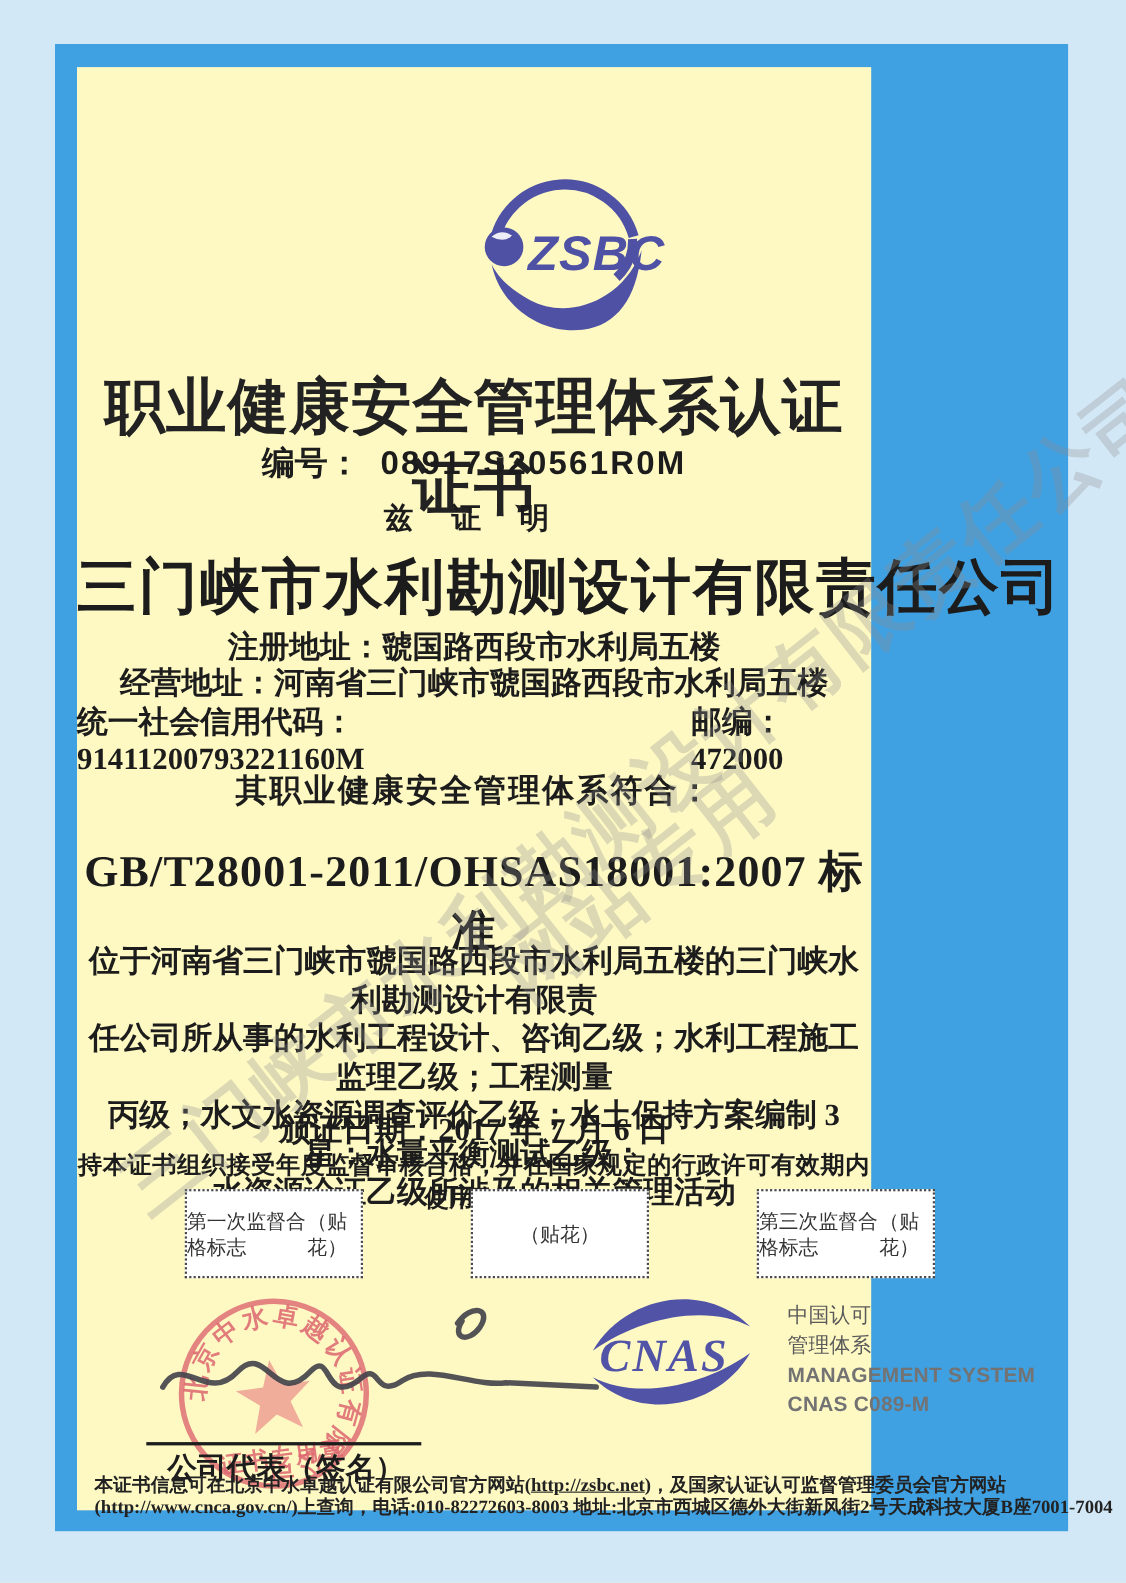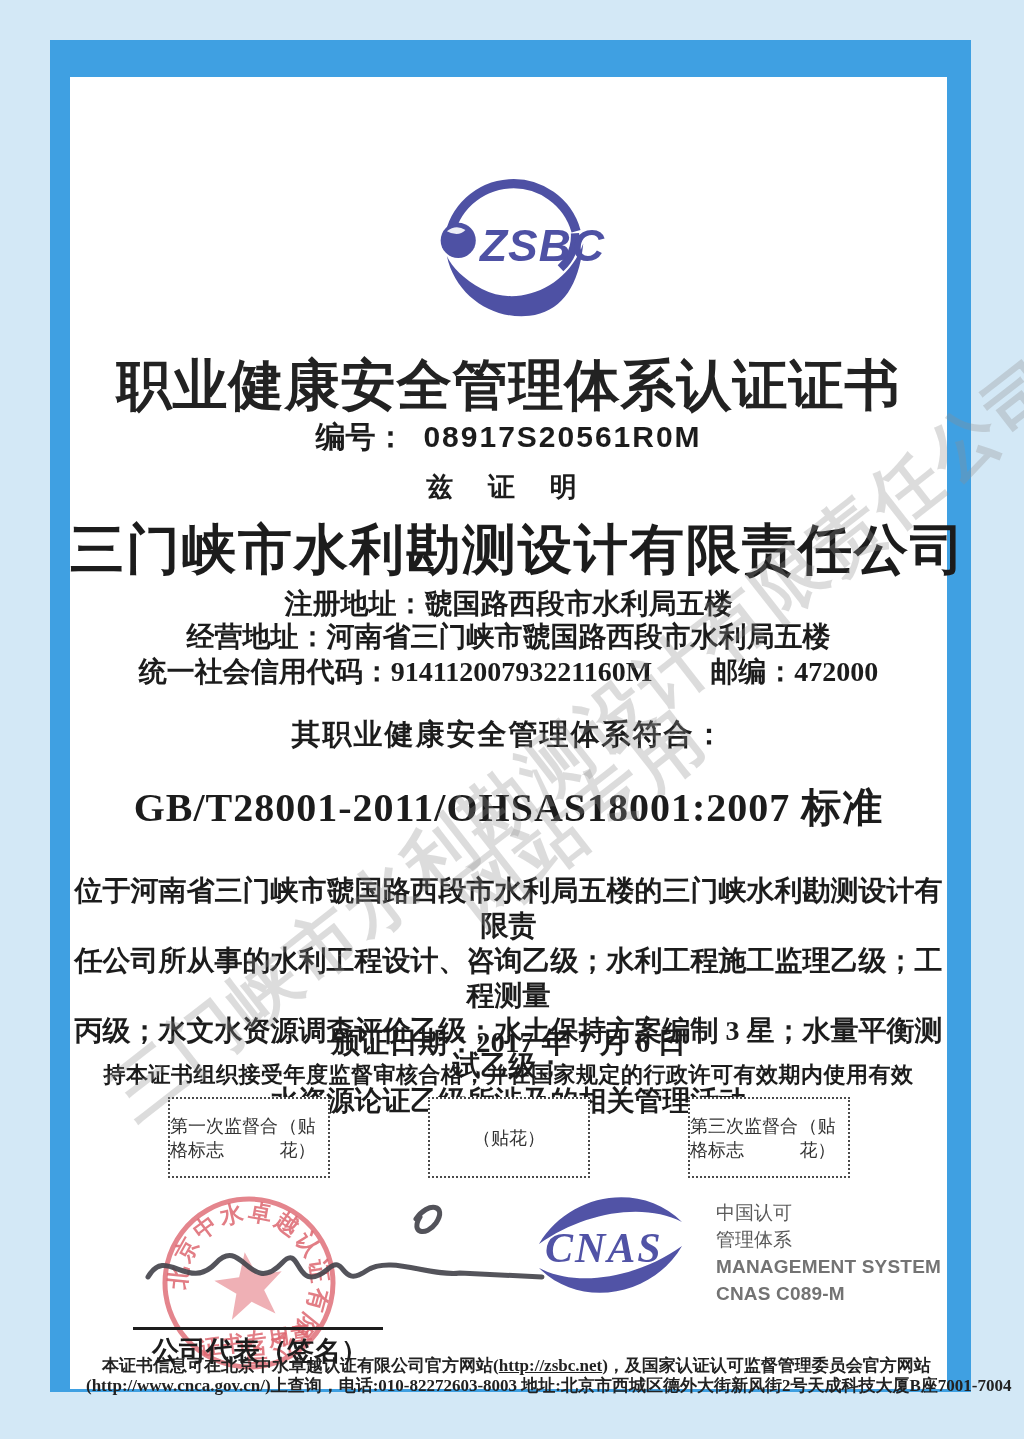--- a/index.html
+++ b/index.html
@@ -9,23 +9,22 @@
     background:#d3e8f6;
     font-family:"Liberation Serif", serif;
     color:#1c1c1c;
     overflow:hidden;
   }
   .frame {
     position:absolute; left:50px; top:40px; width:921px; height:1352px;
     background:#3fa0e2;
   }
   .paper {
-    position:absolute; left:70px; top:61px; width:877px; height:1312px;
-    background:#ffffff;
-    margin-top:16px;
+    position:absolute; left:70px; top:61px; width:722px; height:1312px;
+    background:#fef9c3;
   }
   .abs { position:absolute; }
   .center { width:100%; text-align:center; }
 
   .logo-zsbc { left:338px; top:88px; width:210px; height:155px; }
 
   .cert-title {
     top:272px; font-family:"Liberation Sans", sans-serif;
     font-weight:900; font-size:55px; letter-spacing:1px; color:#222;
   }

